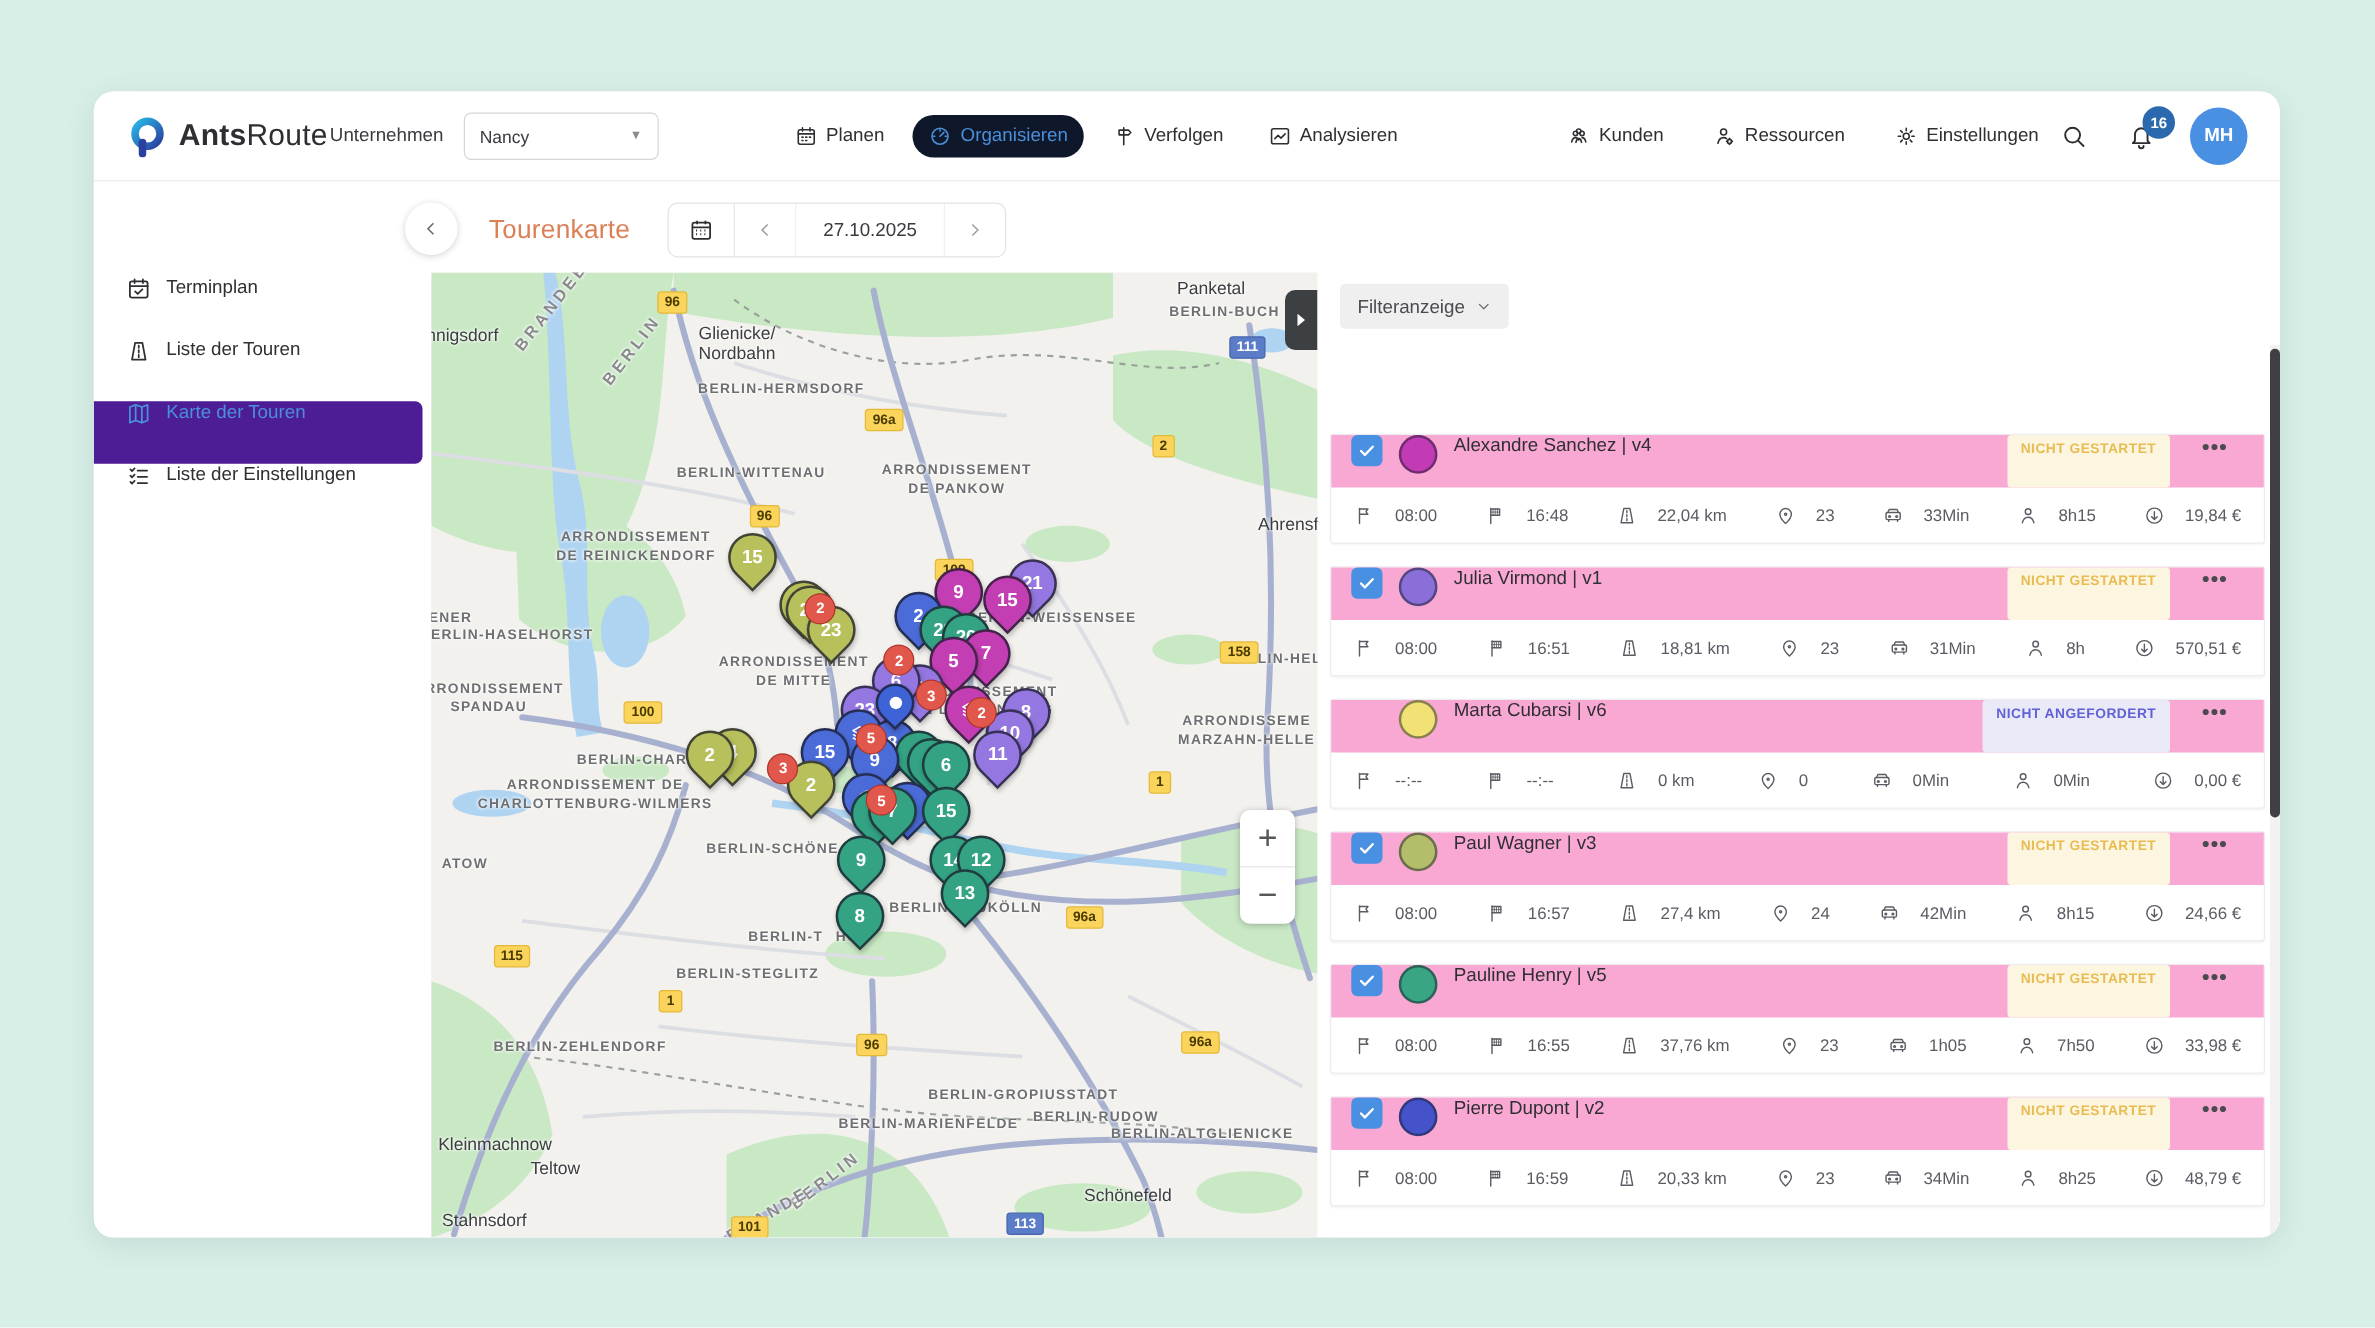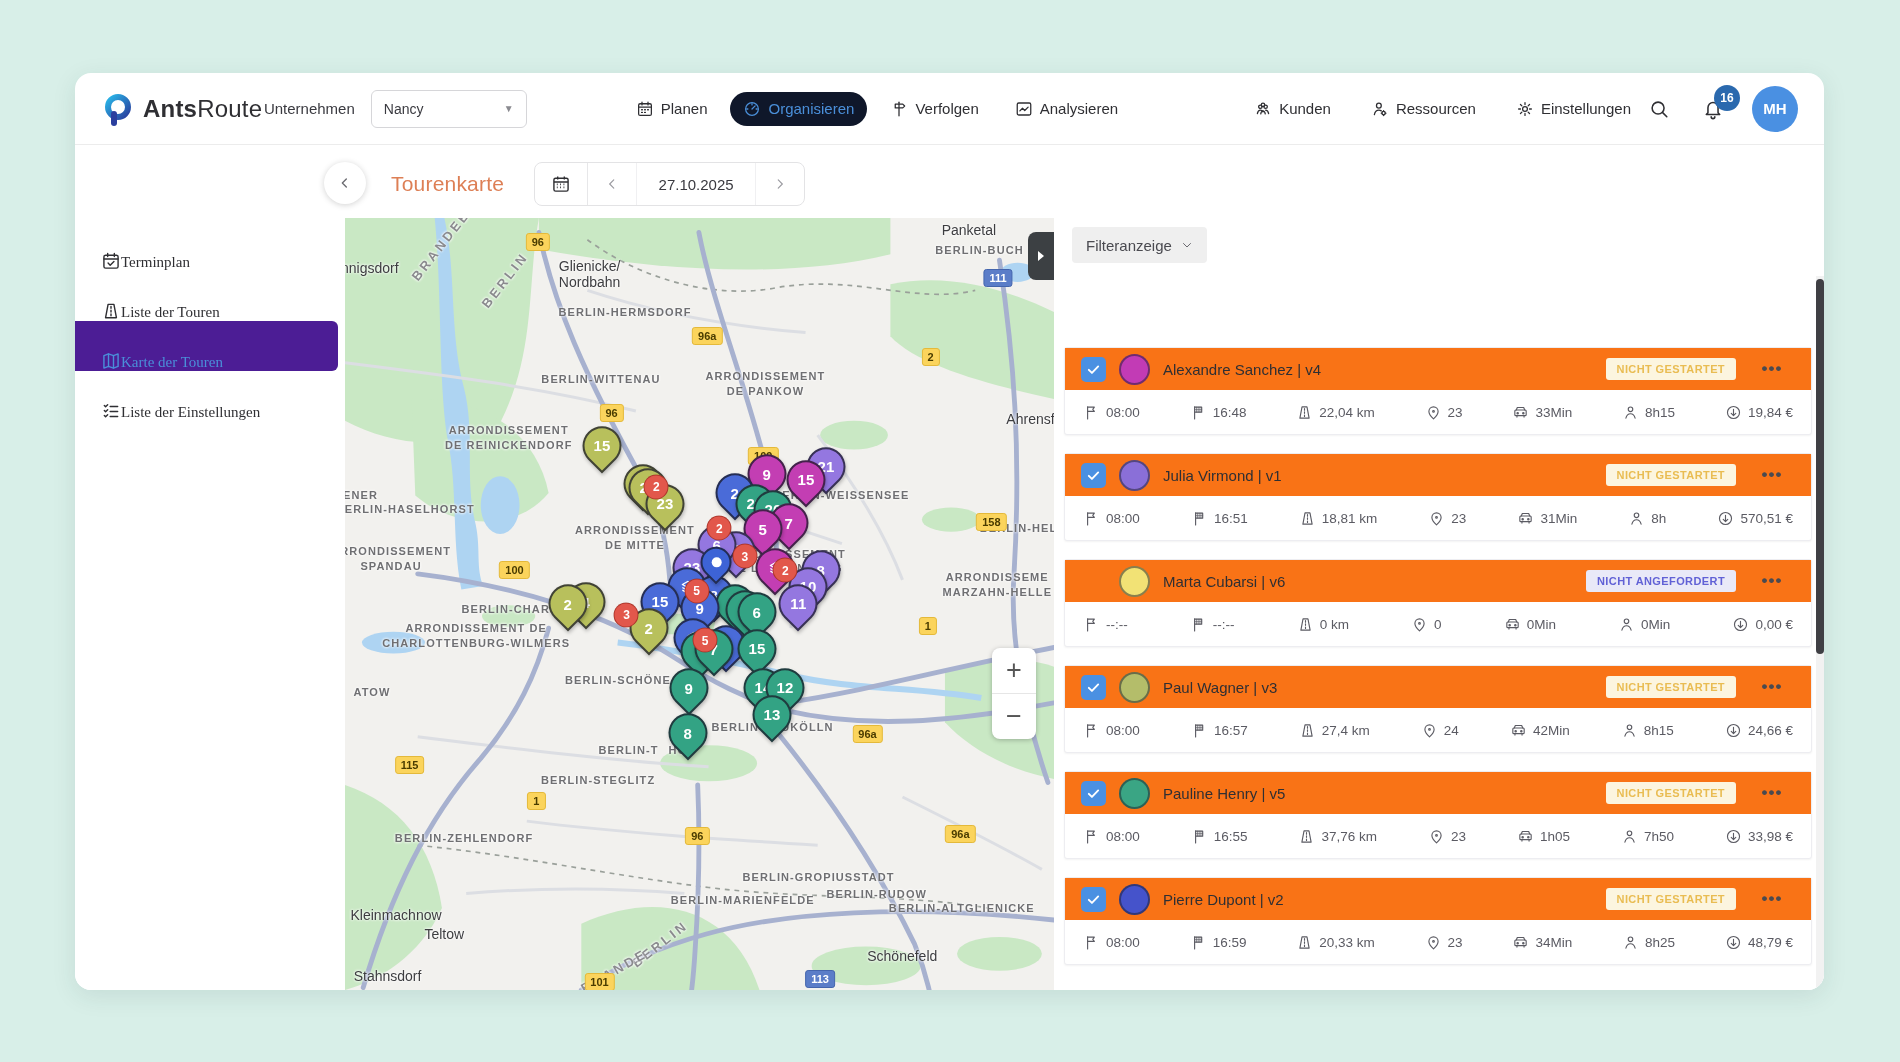--- a/index.html
+++ b/index.html
@@ -20,21 +20,21 @@
   .nav-item svg{width:18px;height:18px;stroke:#2f2f33;fill:none;stroke-width:1.7;stroke-linecap:round;stroke-linejoin:round;}
   .nav-item.active{background:#0f172a;color:#4a8fd9;}
   .nav-item.active svg{stroke:#4a8fd9;}
   .hdr-right{margin-left:auto;display:flex;align-items:center;gap:24px;}
   .icon-btn{position:relative;width:30px;height:30px;display:flex;align-items:center;justify-content:center;cursor:pointer;}
   .icon-btn svg{width:22px;height:22px;stroke:#2f2f33;fill:none;stroke-width:1.7;stroke-linecap:round;stroke-linejoin:round;}
   .badge-count{position:absolute;top:-9px;right:-12px;min-width:26px;height:26px;border-radius:50%;background:#2a69ae;color:#fff;font-size:12px;font-weight:700;display:flex;align-items:center;justify-content:center;}
   .avatar{width:46px;height:46px;border-radius:50%;background:#4a90e2;color:#fff;font-size:15px;font-weight:700;display:flex;align-items:center;justify-content:center;cursor:pointer;}
   
   .sidebar{position:absolute;left:0;top:73px;width:270px;bottom:0;background:#fff;}
-  .side-item{display:flex;align-items:flex-end;height:50px;padding-left:26px;font-size:15px;color:#2f2f33;cursor:pointer;font-family:Liberation Serif, serif;}
+  .side-item{display:flex;align-items:flex-start;gap:12px;height:50px;padding-left:26px;font-size:15px;color:#2f2f33;cursor:pointer;}
   .side-item svg{width:20px;height:20px;stroke:#2f2f33;fill:none;stroke-width:1.7;stroke-linecap:round;stroke-linejoin:round;flex:none;}
   .side-item.active{background:#4c1d95;color:#4a8fd9;border-radius:0 6px 6px 0;margin-right:7px;}
   .side-item.active svg{stroke:#4a8fd9;}
   .side-list{padding-top:75px;}
   
   .toolbar{position:absolute;left:270px;top:88px;right:14px;height:46px;display:flex;align-items:center;}
   .collapse-btn{position:absolute;left:-21px;top:1px;width:42px;height:42px;border-radius:50%;background:#fff;box-shadow:0 1px 6px rgba(0,0,0,.18);display:flex;align-items:center;justify-content:center;color:#6a6a70;cursor:pointer;z-index:5;}
   .collapse-btn svg{width:16px;height:16px;stroke:#6a6a70;fill:none;stroke-width:2;stroke-linecap:round;stroke-linejoin:round;}
   .tb-title{margin-left:46px;font-size:21px;color:#dd7f55;letter-spacing:.2px;}
   .dategrp{margin-left:30px;height:42px;background:#fff;border:1px solid #e3e3e5;border-radius:8px;display:flex;align-items:stretch;overflow:hidden;}
@@ -78,29 +78,29 @@
   .filter-btn{position:absolute;left:8px;top:66px;height:36px;padding:0 14px;background:#efefef;border-radius:4px;display:flex;align-items:center;gap:9px;font-size:15px;color:#4a4a50;cursor:pointer;}
   .filter-btn svg{width:12px;height:12px;stroke:#6a6a70;fill:none;stroke-width:2;stroke-linecap:round;stroke-linejoin:round;}
   .section-hdr{position:absolute;left:0;top:120px;width:746px;height:62px;background:#2d63a9;border-radius:4px;display:flex;align-items:center;padding:0 24px;box-sizing:border-box;cursor:pointer;}
   .section-hdr .title{color:#fff;font-size:16px;font-weight:700;margin-left:20px;letter-spacing:.2px;}
   .section-hdr .chev{margin-left:auto;}
   .section-hdr .chev svg{width:16px;height:16px;stroke:#fff;fill:none;stroke-width:2.4;stroke-linecap:round;stroke-linejoin:round;}
   .checkbox{width:25px;height:25px;border-radius:5px;background:#4a90e2;display:flex;align-items:center;justify-content:center;flex:none;cursor:pointer;}
   .checkbox svg{width:15px;height:15px;stroke:#fff;fill:none;stroke-width:3;stroke-linecap:round;stroke-linejoin:round;}
   .checkbox.empty{visibility:hidden;}
   .tech-card{position:absolute;left:0;width:746px;border:1px solid #ededf1;border-radius:3px;box-shadow:0 1px 2px rgba(0,0,0,.05);background:#fff;}
-  .tc-head{height:42px;background:#f97316;display:flex;align-items:center;padding:0 16px;gap:13px;}
+  .tc-head{height:42px;background:#f9a8d4;display:flex;padding:0 16px;gap:13px;}
   .tc-dot{width:27px;height:27px;border-radius:50%;border:2px solid rgba(30,30,40,.5);flex:none;}
   .tc-name{font-size:15px;color:#2f2f33;flex:1;white-space:nowrap;}
   .tc-badge{font-size:11px;font-weight:700;letter-spacing:.4px;border-radius:3px;padding:5px 11px;white-space:nowrap;}
   .b-yellow{color:#e9bc52;background:#fcf5df;}
   .b-purple{color:#6161d6;background:#e9e9f8;}
   .tc-menu{width:46px;text-align:center;font-size:17px;font-weight:700;color:#4a4a50;letter-spacing:1px;cursor:pointer;}
   .tc-stats{height:44px;display:flex;align-items:center;padding:0 18px;justify-content:space-between;}
-  .stat{display:flex;align-items:center;gap:6px;font-size:13.5px;color:#5b5b63;white-space:nowrap;}
+  .stat{display:flex;align-items:center;gap:16px;font-size:13.5px;color:#5b5b63;white-space:nowrap;}
   .stat svg{width:17px;height:17px;stroke:#5b5b63;fill:none;stroke-width:1.6;stroke-linecap:round;stroke-linejoin:round;flex:none;}
   .scrollbar{position:absolute;right:0;top:115px;bottom:0;width:8px;background:#f2f2f2;}
   .scroll-thumb{position:absolute;left:0;top:3px;width:8px;height:375px;background:#3f3f44;border-radius:4px;}
 </style>
 </head>
 <body>
 
 <div class="app">
 
   <div class="hdr">

